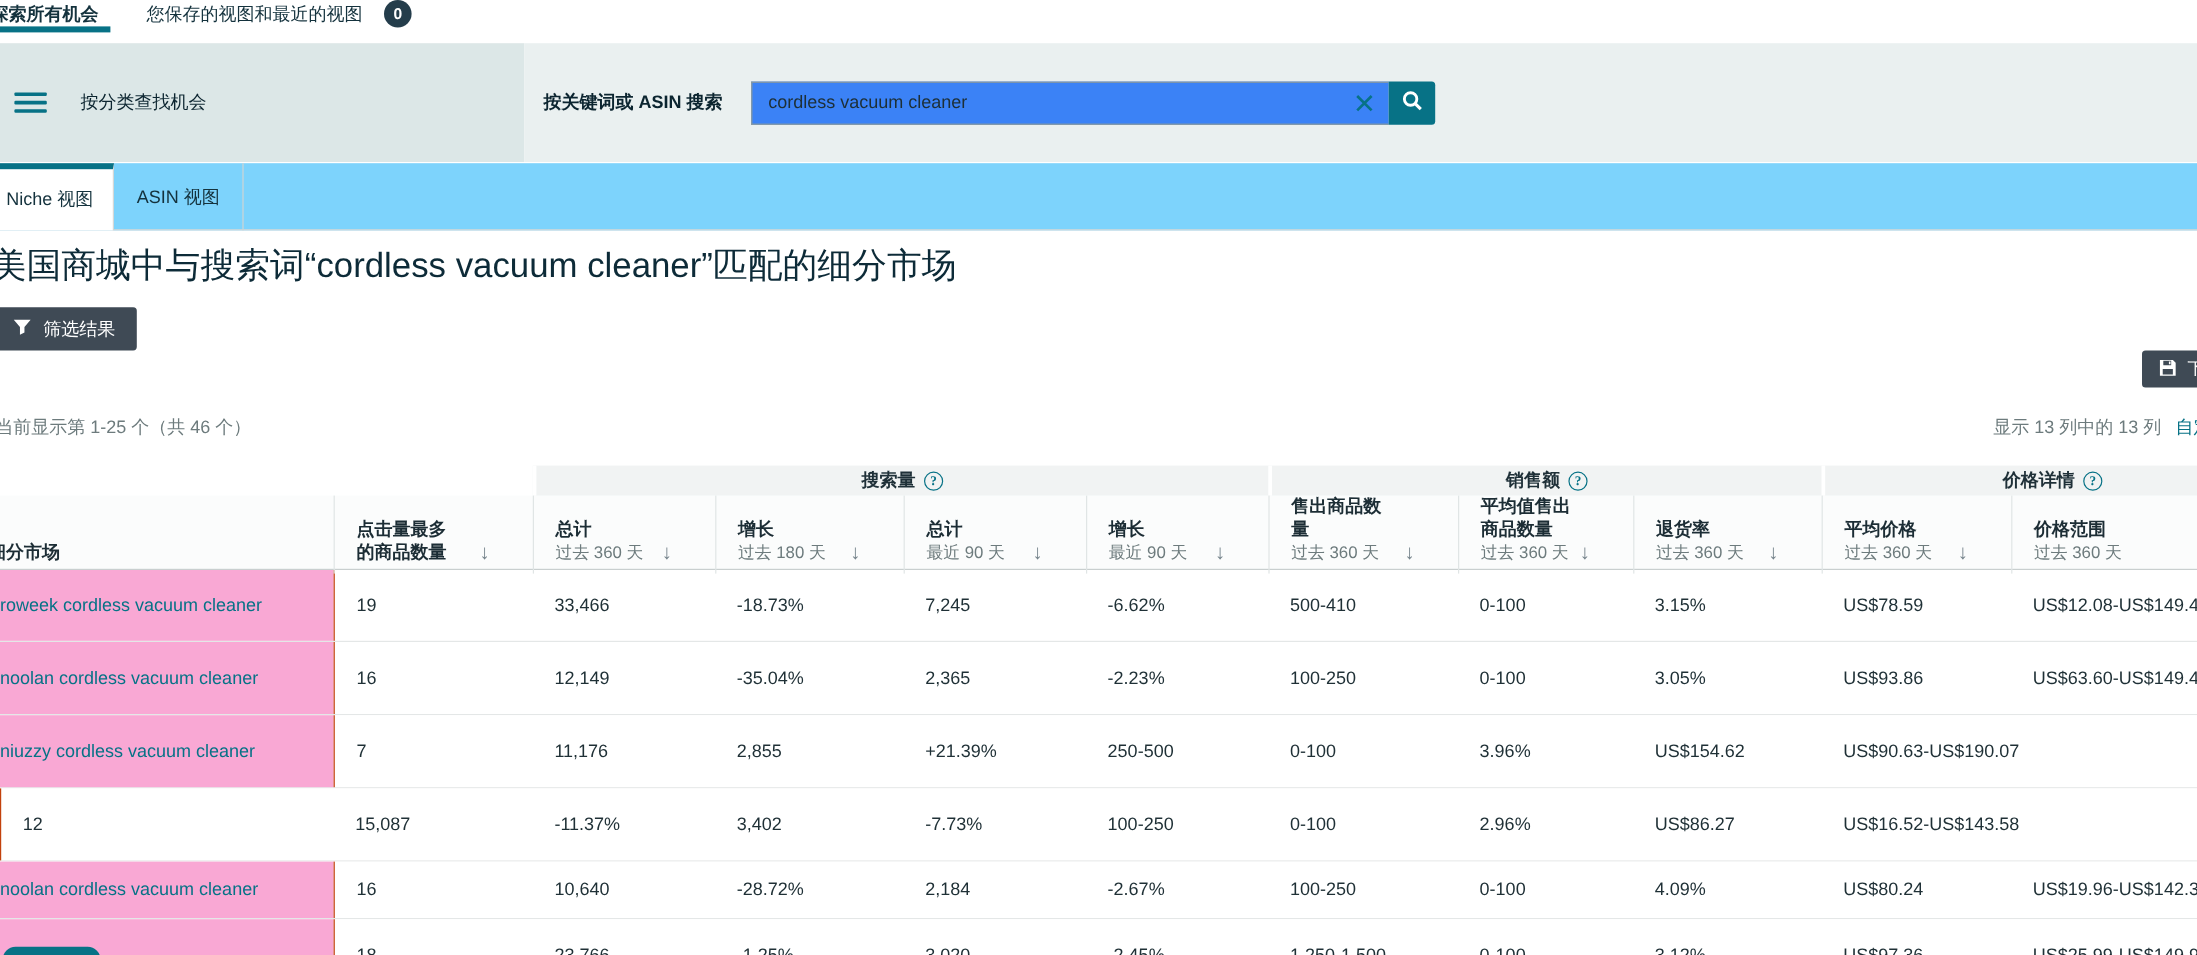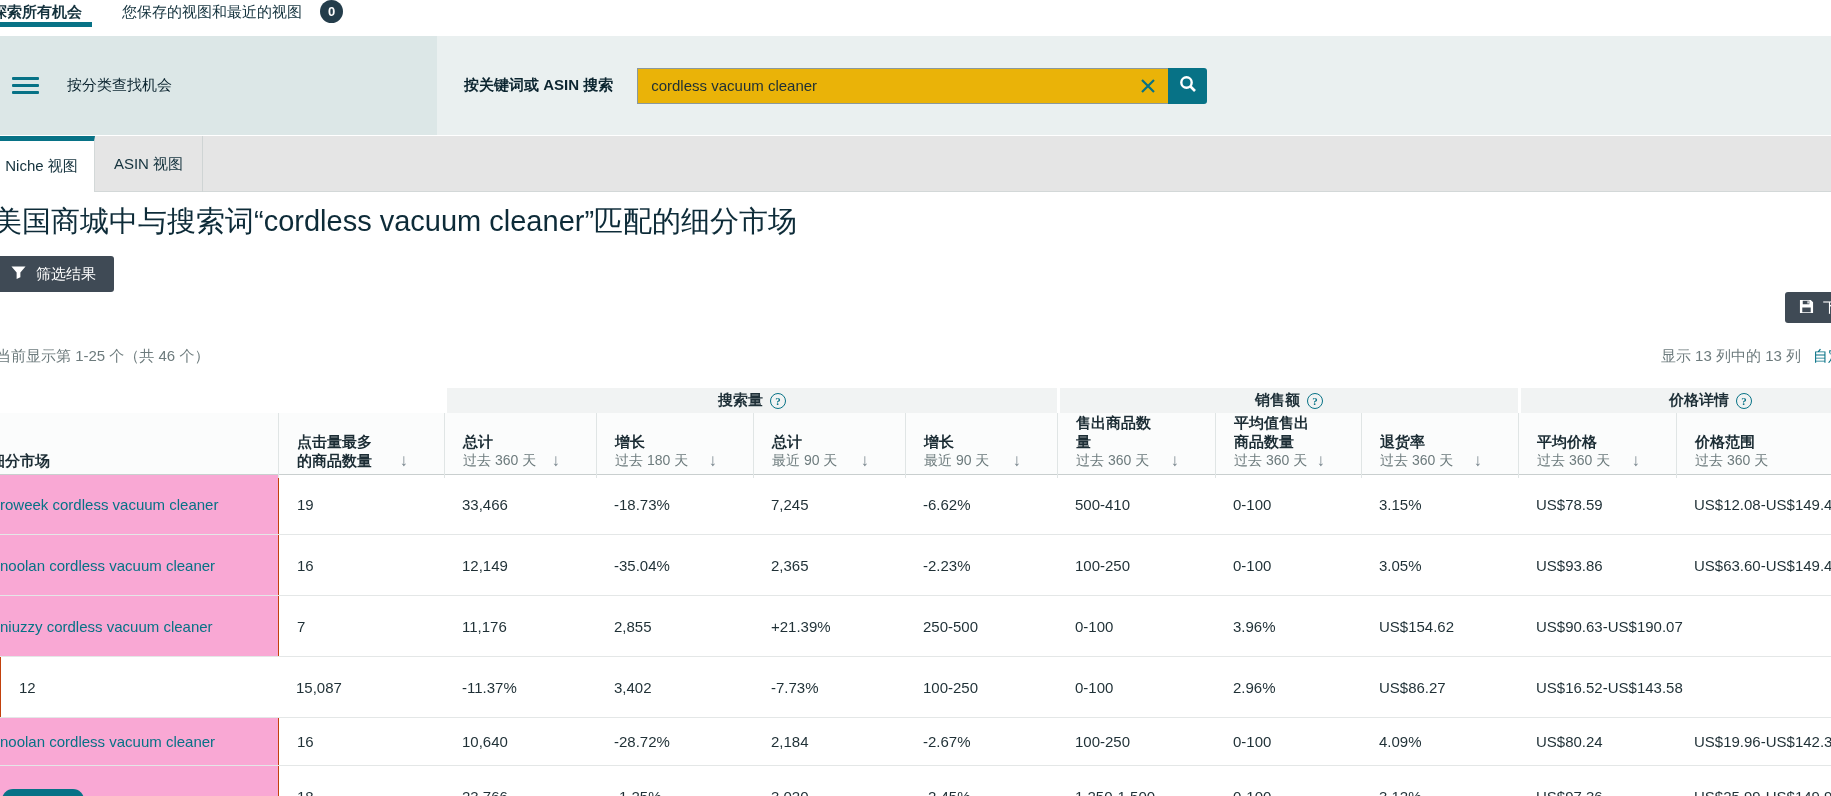--- a/index.html
+++ b/index.html
@@ -14,32 +14,32 @@
   .top-tab-saved { position:absolute; left:122px; top:3px; font-size:15px; color:#14323d; white-space:nowrap; cursor:pointer; }
   .count-badge { position:absolute; left:320px; top:0px; width:23px; height:23px; border-radius:50%;
     background:#243d4b; color:#fff; font-size:13px; font-weight:bold; display:flex; align-items:center; justify-content:center; }
 
   
   .band { position:absolute; top:36px; left:0; width:1831px; height:99px; display:flex; }
   .band-left { width:437px; height:100%; background:#dce7e7; display:flex; align-items:center; padding-left:12px; cursor:pointer;text-align:right; }
   .hamburger { width:27px; display:flex; flex-direction:column; gap:4px; margin-right:28px; }
   .hamburger i { display:block; height:3px; background:#077286; border-radius:1px; }
   .band-left-label { font-size:15px; color:#0c2530; }
-  .band-right { flex:1; background:#eaf0f0; display:flex; align-items:center; padding-left:27px; }
+  .band-right { flex:1; background:#eaf0f0; display:flex; align-items:center; padding-left:16px; }
   .search-label { font-size:15px; font-weight:bold; color:#0c2530; margin-right:24px; white-space:nowrap; }
   .search-box { display:flex; align-items:stretch; height:36px; }
   .search-input-wrap { position:relative; width:531px; height:36px; }
-  .search-input { width:100%; height:100%; border:1px solid #8b999c; border-right:none; background:#eab308;
+  .search-input { width:100%; height:100%; border:1px solid #8b999c; border-right:none; background:#3b82f6;
     font-size:15px; color:#1d2f36; padding:0 40px 0 13px; outline:none; font-family:inherit; }
   .clear-x { position:absolute; right:10px; top:8px; width:20px; height:20px; cursor:pointer; }
   .search-btn { width:39px; height:36px; background:#077286; border:none; border-radius:0 3px 3px 0;
     display:flex; align-items:center; justify-content:center; cursor:pointer; }
 
   
-  .viewtabs { position:absolute; top:136px; left:0; width:1831px; height:56px; background:#e5e5e5; border-bottom:1px solid #d3d8d8; }
+  .viewtabs { position:absolute; top:136px; left:0; width:1831px; height:56px; background:#7dd3fc; border-bottom:1px solid #d3d8d8; }
   .vtab { position:absolute; top:0; height:56px; display:flex; align-items:center; justify-content:center; font-size:15px; color:#14323d; cursor:pointer; }
   .vtab-active { left:-12px; width:107px; background:#fff; border-top:5px solid #077286;
     border-left:1px solid #d3d8d8; border-right:1px solid #d3d8d8; }
   .vtab-inactive { left:95px; width:108px; border-right:1px solid #cfd4d4; }
 
   
   .page-title { position:absolute; top:202px; left:-7px; font-size:29px; font-weight:500; color:#0d2b38; white-space:nowrap; }
   .filter-btn { position:absolute; top:256px; left:-11px; height:36px; background:#3f4a55; color:#fff; border:none; border-radius:3px;
     font-size:15px; display:flex; align-items:center; gap:10px; padding:0 18px 0 22px; cursor:pointer; font-family:inherit; }
   .dl-btn { position:absolute; top:292px; right:-34px; height:31px; background:#3f4a55; color:#fff; border:none; border-radius:3px;

